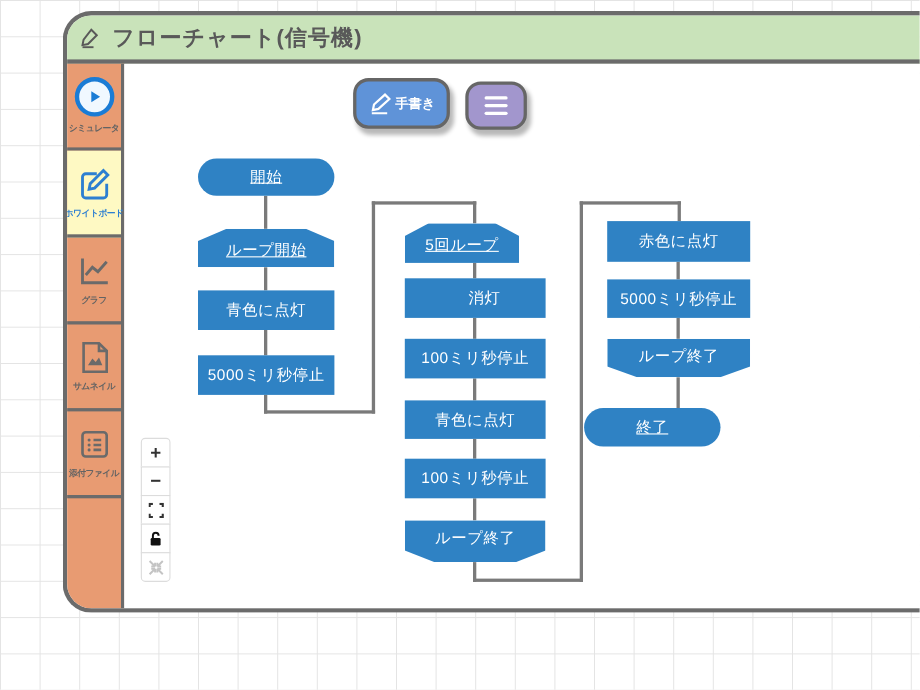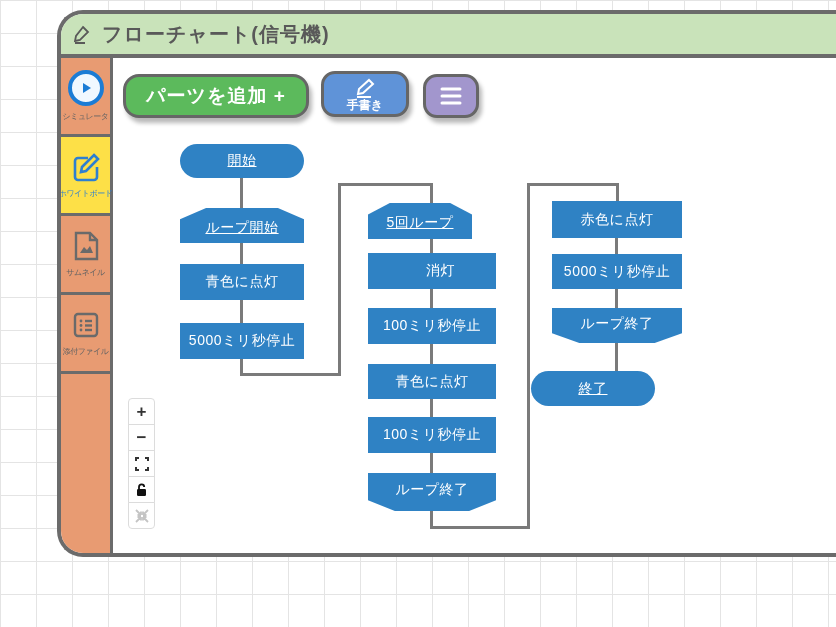--- a/index.html
+++ b/index.html
@@ -33,43 +33,43 @@
   
   .sidebar {
     flex:0 0 52px; width:52px; background:#e89b72;
     border-right:3px solid #6b6b6b; display:flex; flex-direction:column;
   }
   .side-tab {
     height:79px; flex:0 0 79px; border-bottom:3px solid #6b6b6b;
     display:flex; flex-direction:column; align-items:center; justify-content:center;
     gap:5px; cursor:pointer; color:#636363; overflow:visible;
   }
-  .side-tab.active { background:#fde047; color:#2d7fd1; }
+  .side-tab.active { background:#fef9c3; color:#2d7fd1; }
   .side-tab .tab-label {
-    font-size:8px; letter-spacing:-0.5px; white-space:nowrap; font-weight:normal;
+    font-size:8px; letter-spacing:-0.5px; white-space:nowrap; font-weight:bold;
   }
   .play-badge {
     width:36px; height:36px; border-radius:50%;
     background:#f0f8ff; border:4px solid #1b7cd5;
     display:flex; align-items:center; justify-content:center;
   }
 
   
   .canvas { flex:1; position:relative; background:#ffffff; }
 
   
   .tool-btn {
     position:absolute; border:3px solid #666; color:#fff; cursor:pointer;
     display:flex; align-items:center; justify-content:center;
     box-shadow:3px 5px 4px rgba(0,0,0,0.28); border-radius:14px;
   }
   .btn-add   { left:10px;  top:16px; width:186px; height:44px; background:#5cba5c;
                font-size:19px; font-weight:bold; letter-spacing:1px; border-radius:16px; }
   .btn-hand  { left:208px; top:13px; width:88px;  height:46px; background:#5f93d8;
-               flex-direction:column; gap:1px; }
+               flex-direction:row; gap:1px; }
   .btn-hand .hand-label { font-size:12px; font-weight:bold; line-height:1; }
   .btn-menu  { left:310px; top:16px; width:56px;  height:44px; background:#a296cd; }
 
   
   .node {
     position:absolute; background:#2f82c4; color:#fff;
     display:flex; align-items:center; justify-content:center;
     font-size:14px; letter-spacing:0.5px; cursor:pointer;
   }
   .node.terminal   { border-radius:18px;text-decoration:underline; }
@@ -165,20 +165,29 @@
       <div class="side-tab active">
         <span style="display:flex;">
           <svg width="32" height="32" viewBox="0 0 32 32" fill="none" stroke="#2d7fd1" stroke-width="2.6">
             <path d="M27 16 V26 a3 3 0 0 1 -3 3 H8 a3 3 0 0 1 -3 -3 V10 a3 3 0 0 1 3 -3 H18"></path>
             <path d="M24 4 L28 8 L16 20 L11 21 L12 16 Z"></path>
           </svg>
         </span>
         <span class="tab-label">ホワイトボード</span>
       </div>
 
+      <div class="side-tab">
+        <span style="display:flex;">
+          <svg width="32" height="32" viewBox="0 0 32 32" fill="none" stroke="#6a6a6a" stroke-width="2.6">
+            <path d="M5 5 V27 H28"></path>
+            <path d="M8 20 L14 13 L19 17 L27 8"></path>
+          </svg>
+        </span>
+        <span class="tab-label">グラフ</span>
+      </div>
 
       <div class="side-tab">
         <span style="display:flex;">
           <svg width="30" height="32" viewBox="0 0 30 32" fill="none" stroke="#6a6a6a" stroke-width="2.4">
             <path d="M5 3 H19 L26 10 V29 H5 Z"></path>
             <path d="M19 3 V10 H26"></path>
             <path d="M9 23 L13 17 L16 20 L19 16 L22 23 Z" fill="#6a6a6a" stroke="none"></path>
           </svg>
         </span>
         <span class="tab-label">サムネイル</span>
@@ -197,21 +206,20 @@
           </svg>
         </span>
         <span class="tab-label">添付ファイル</span>
       </div>
 
       <div style="flex:1;"></div>
     </div>
 
     <div class="canvas">
 
-      <button class="tool-btn btn-add">パーツを追加 +</button>
 
       <button class="tool-btn btn-hand">
         <span style="display:flex;">
           <svg width="24" height="20" viewBox="0 0 24 20" fill="none" stroke="#ffffff" stroke-width="2">
             <path d="M16 2 L20 6 L10 15 L5 16 L6 11 Z"></path>
             <line x1="4" y1="19" x2="18" y2="19"></line>
           </svg>
         </span>
         <span class="hand-label">手書き</span>
       </button>

